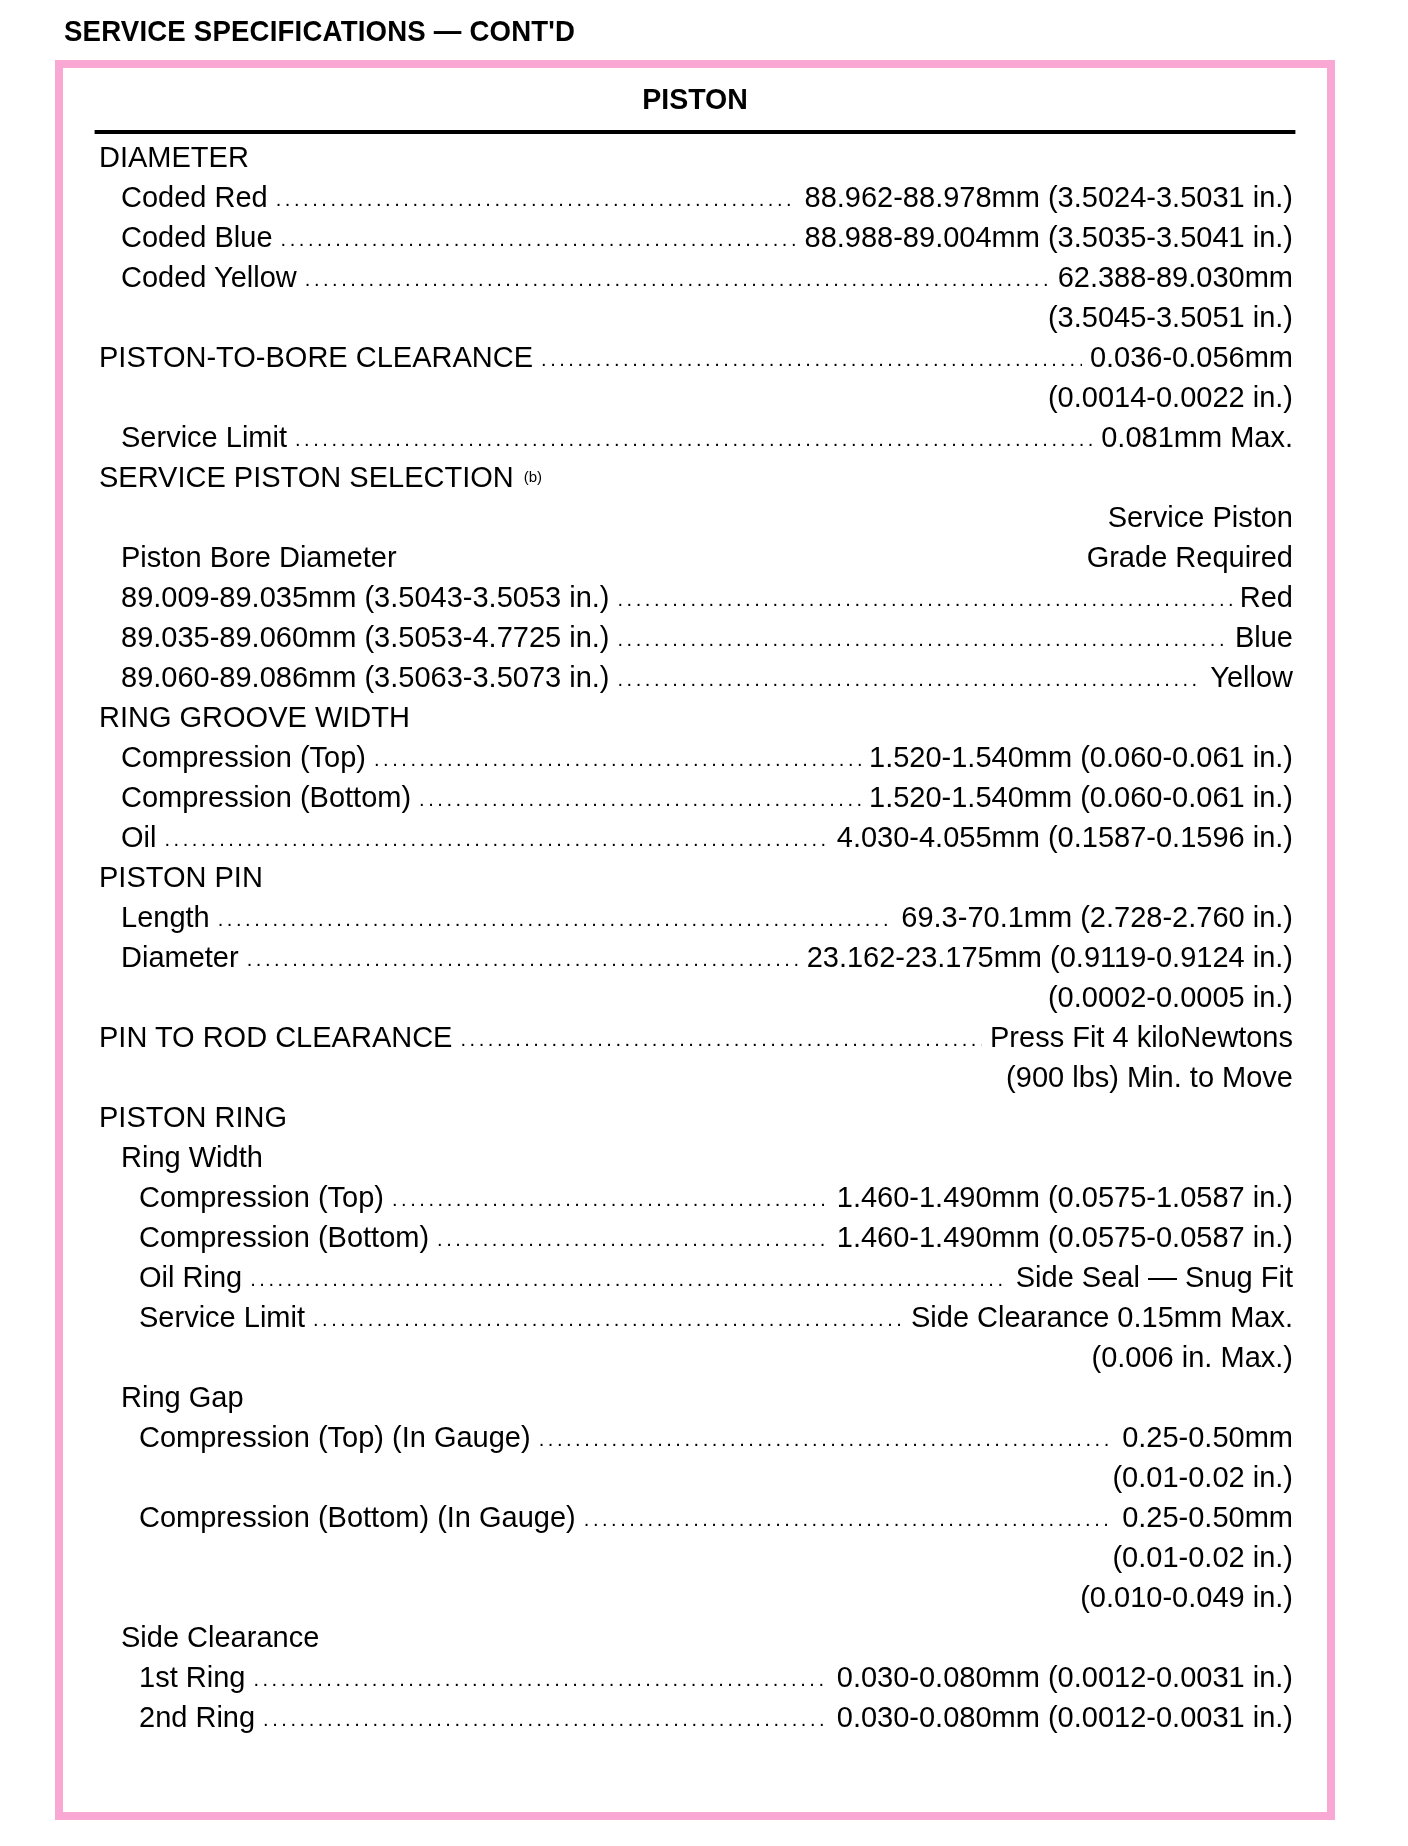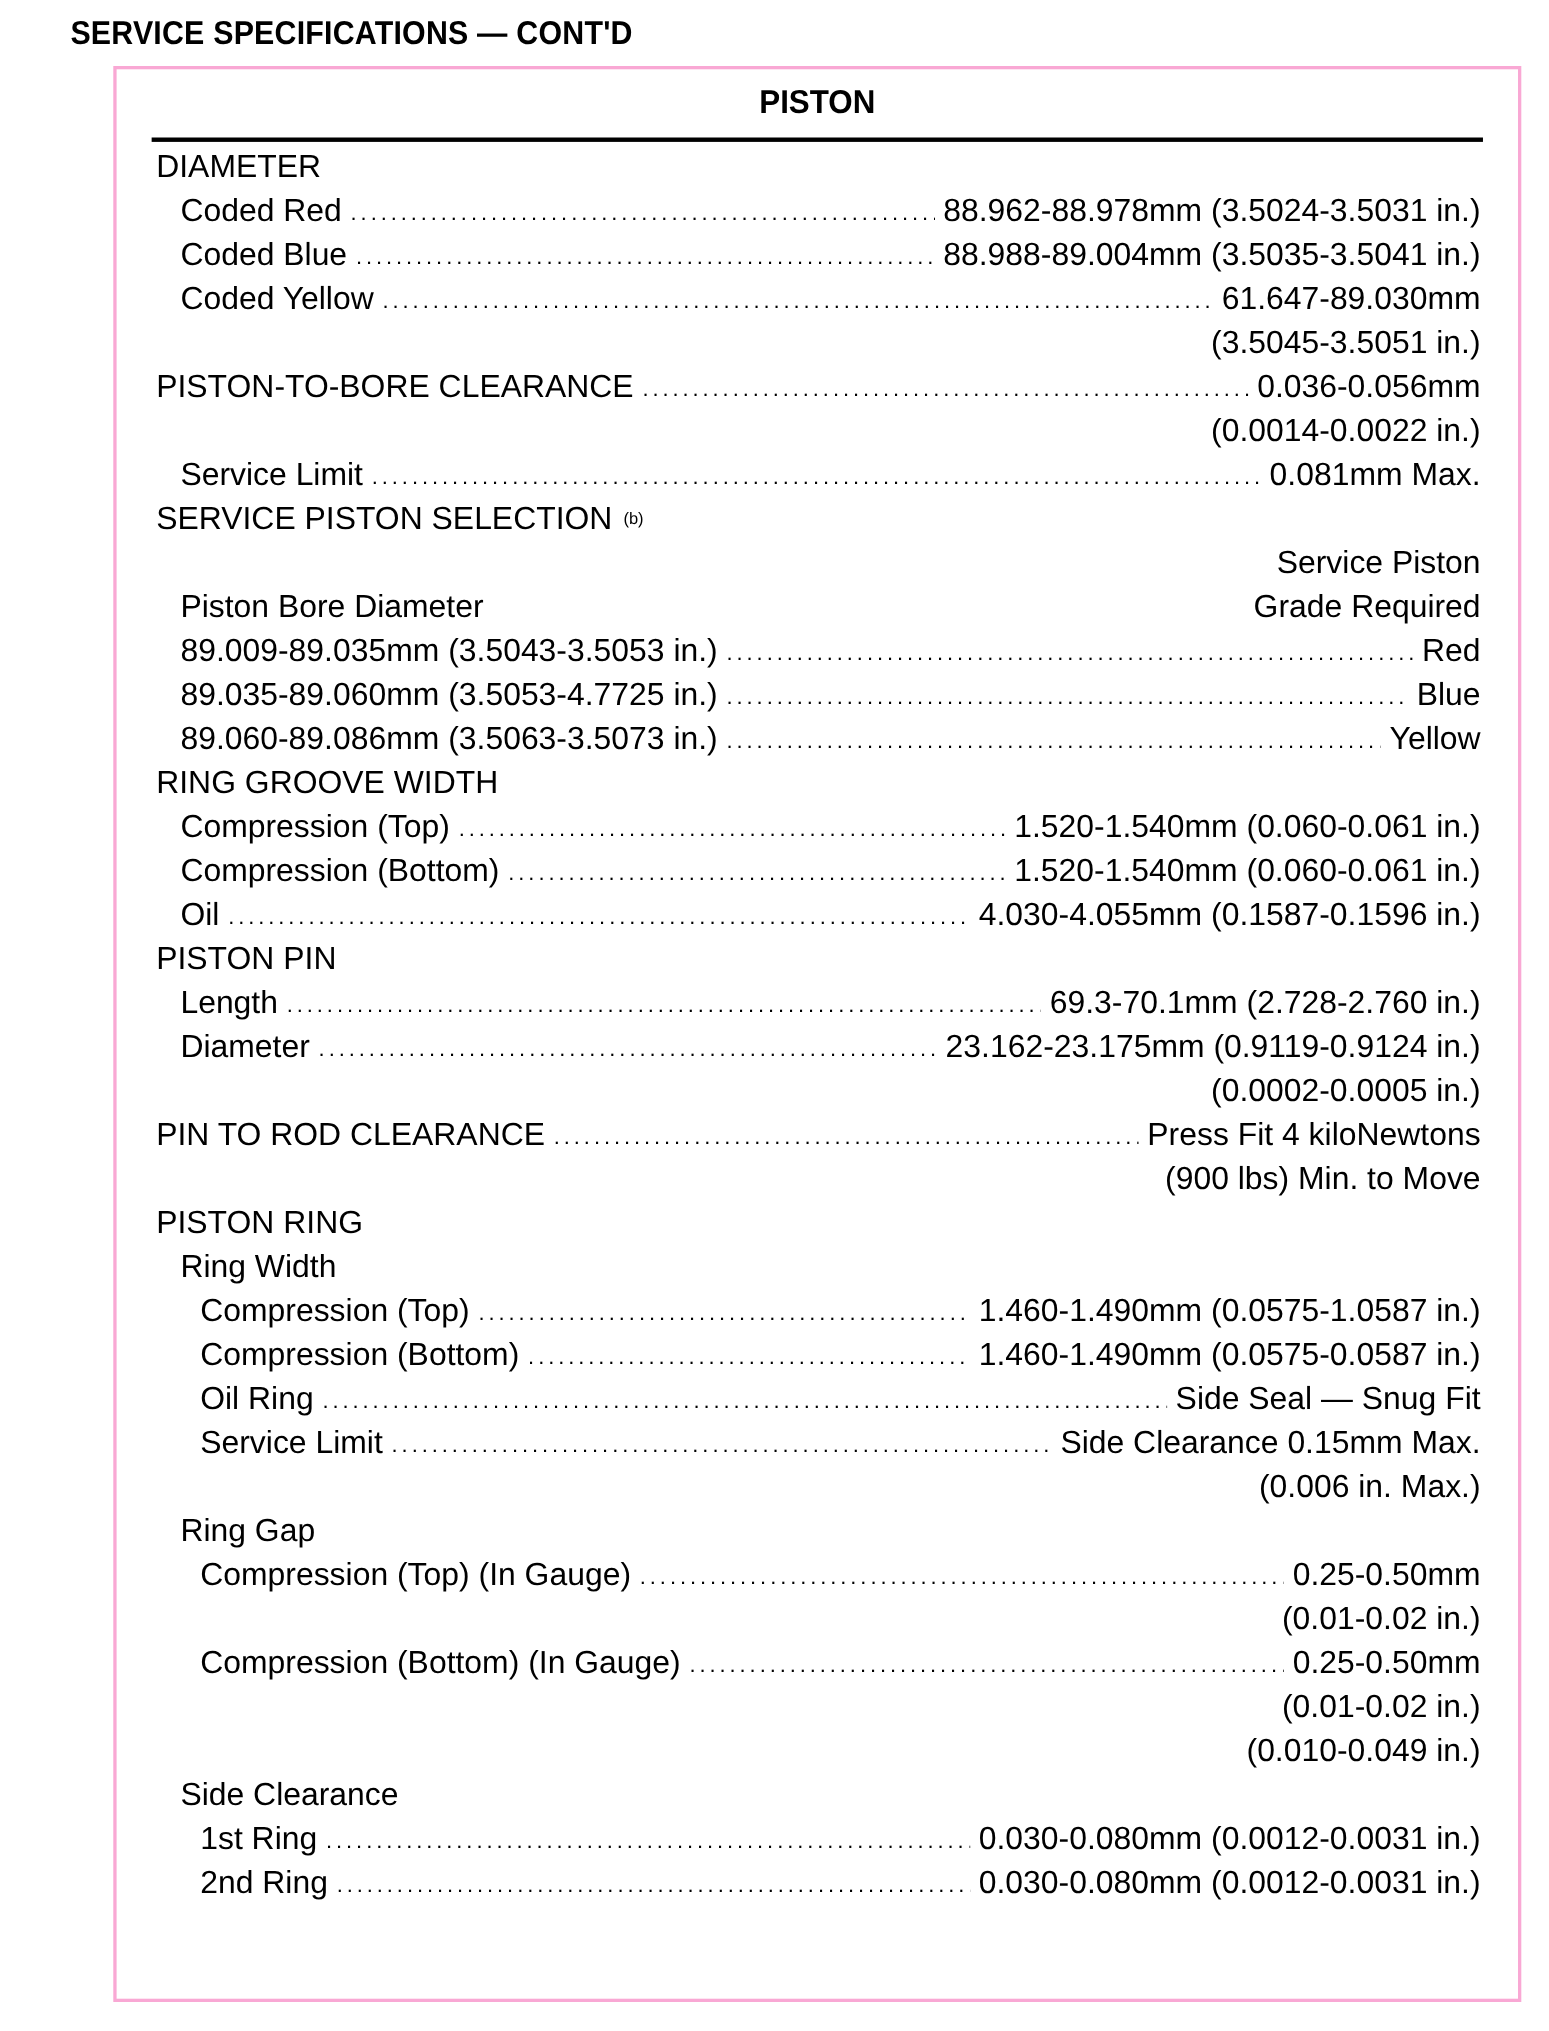--- a/index.html
+++ b/index.html
@@ -7,21 +7,21 @@
     width: 1408px; height: 1846px; position: relative; overflow: hidden;
     font-family: "Liberation Sans", "DejaVu Sans", sans-serif; color: #000;
   }
   .page-heading {
     position: absolute; left: 64px; top: 14px;
     font-size: 30px; font-weight: bold; letter-spacing: 0.2px;
     transform: scaleX(0.92); transform-origin: left center;
   }
   .spec-box {
     position: absolute; left: 55px; top: 60px; width: 1280px; height: 1760px;
-    border: 3px solid #f9a8d4; box-sizing: border-box; margin-left: 48px;
+    border: 8px solid #f9a8d4; box-sizing: border-box;
   }
   .box-title {
     height: 62px; border-bottom: 4px solid #000; box-sizing: content-box;
     display: flex; align-items: center; justify-content: center;
     font-size: 30px; font-weight: bold;
     transform: scaleX(0.95);
   }
   .rows { position: relative; padding-top: 3px; }
   .row {
     position: relative; height: 40px; line-height: 40px;
@@ -63,21 +63,21 @@
         <span class="val">88.962-88.978mm (3.5024-3.5031 in.)</span>
       </div>
       <div class="row ind1">
         <span class="lbl">Coded Blue</span>
         <span class="dots"></span>
         <span class="val">88.988-89.004mm (3.5035-3.5041 in.)</span>
       </div>
       <div class="row ind1">
         <span class="lbl">Coded Yellow</span>
         <span class="dots"></span>
-        <span class="val">61.647-89.030mm</span>
+        <span class="val">62.388-89.030mm</span>
       </div>
       <div class="row cont">
         <span class="val">(3.5045-3.5051  in.)</span>
       </div>
       <div class="row ind0">
         <span class="lbl">PISTON-TO-BORE CLEARANCE</span>
         <span class="dots"></span>
         <span class="val">0.036-0.056mm</span>
       </div>
       <div class="row cont">

